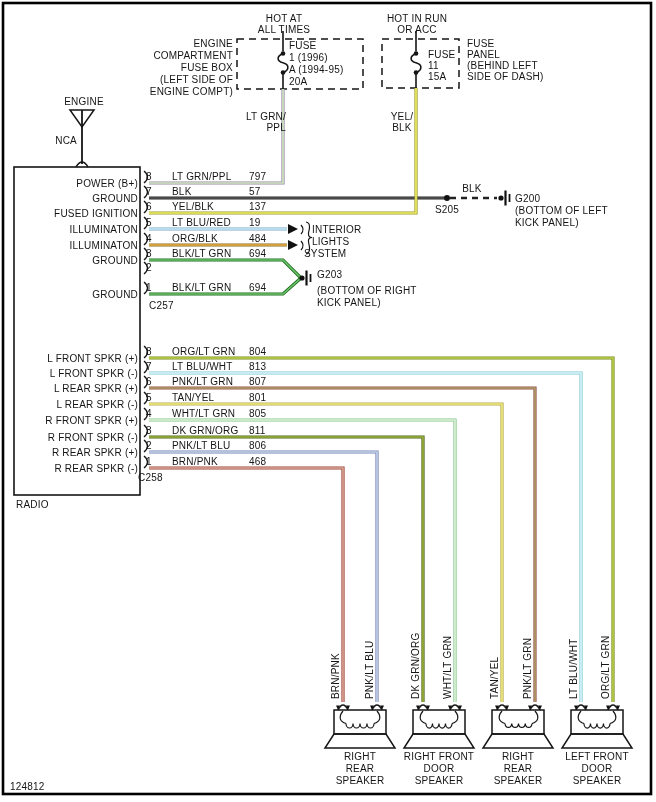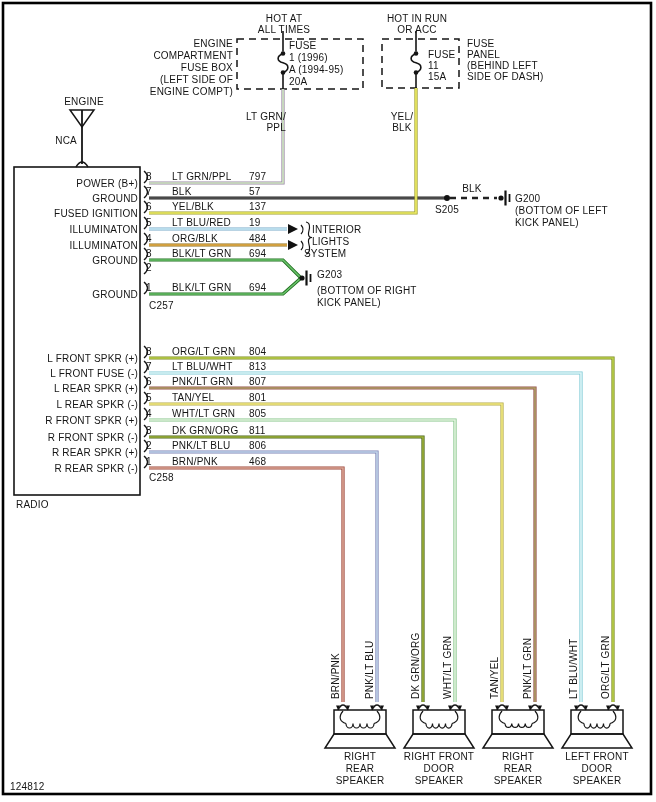--- a/index.html
+++ b/index.html
@@ -240,21 +240,21 @@
   <div class="blk" style="line-height:11px">SIDE OF DASH)</div>
 </div>
 <div class="t tc" style="left:352px;top:111px;width:100px">YEL/</div>
 <div class="t tc" style="left:352px;top:122px;width:100px">BLK</div>
 
 <div class="t tc" style="left:34px;top:96px;width:100px">ENGINE</div>
 <div class="t tr" style="right:579px;top:135px">NCA</div>
 
 <div class="t" style="left:16px;top:499px">RADIO</div>
 <div class="t" style="left:149px;top:300px">C257</div>
-<div class="t" style="left:149px;top:472px">C258</div>
+<div class="t" style="left:138px;top:472px">C258</div>
 
 <div class="t tr" style="right:518px;top:178px">POWER (B+)</div>
 <div class="t" style="left:146px;top:171px">8</div>
 <div class="t" style="left:172px;top:171px">LT GRN/PPL</div>
 <div class="t" style="left:249px;top:171px">797</div>
 
 <div class="t tr" style="right:518px;top:193px">GROUND</div>
 <div class="t" style="left:146px;top:186px">7</div>
 <div class="t" style="left:172px;top:186px">BLK</div>
 <div class="t" style="left:249px;top:186px">57</div>
@@ -284,21 +284,21 @@
 <div class="t tr" style="right:518px;top:289px">GROUND</div>
 <div class="t" style="left:146px;top:282px">1</div>
 <div class="t" style="left:172px;top:282px">BLK/LT GRN</div>
 <div class="t" style="left:249px;top:282px">694</div>
 
 <div class="t tr" style="right:518px;top:353px">L FRONT SPKR (+)</div>
 <div class="t" style="left:146px;top:346px">8</div>
 <div class="t" style="left:172px;top:346px">ORG/LT GRN</div>
 <div class="t" style="left:249px;top:346px">804</div>
 
-<div class="t tr" style="right:518px;top:368px">L FRONT FUSE (-)</div>
+<div class="t tr" style="right:518px;top:368px">L FRONT SPKR (-)</div>
 <div class="t" style="left:146px;top:361px">7</div>
 <div class="t" style="left:172px;top:361px">LT BLU/WHT</div>
 <div class="t" style="left:249px;top:361px">813</div>
 
 <div class="t tr" style="right:518px;top:383px">L REAR SPKR (+)</div>
 <div class="t" style="left:146px;top:376px">6</div>
 <div class="t" style="left:172px;top:376px">PNK/LT GRN</div>
 <div class="t" style="left:249px;top:376px">807</div>
 
 <div class="t tr" style="right:518px;top:399px">L REAR SPKR (-)</div>

